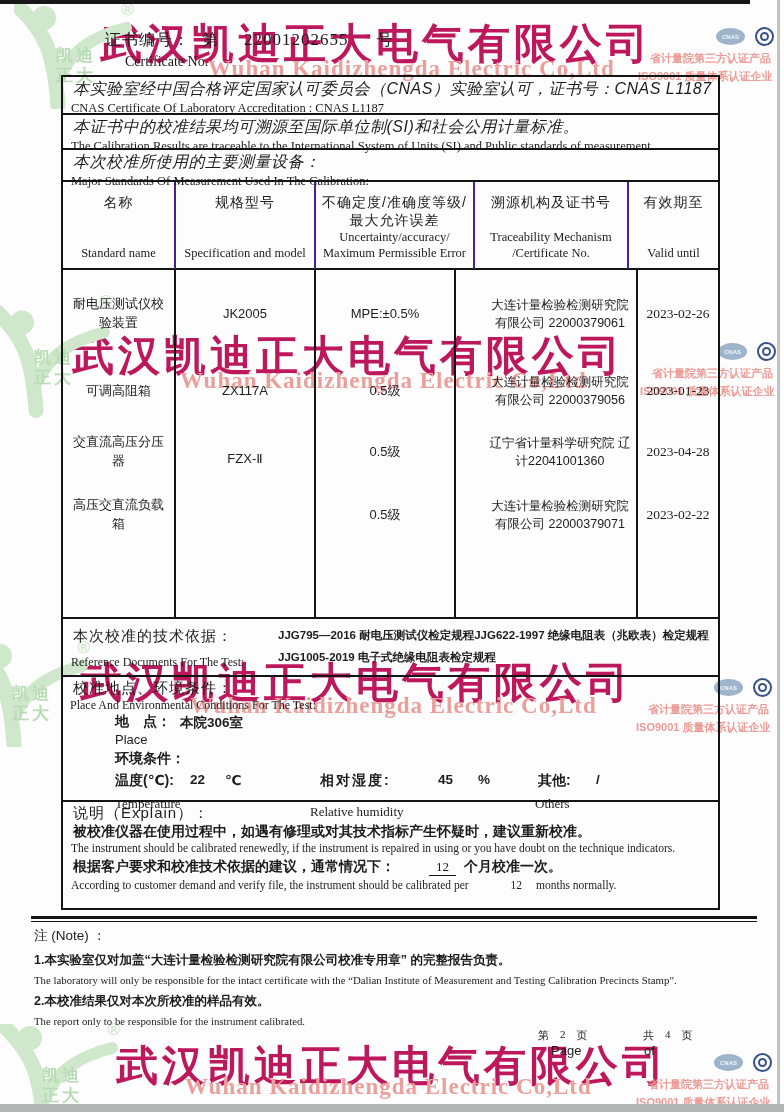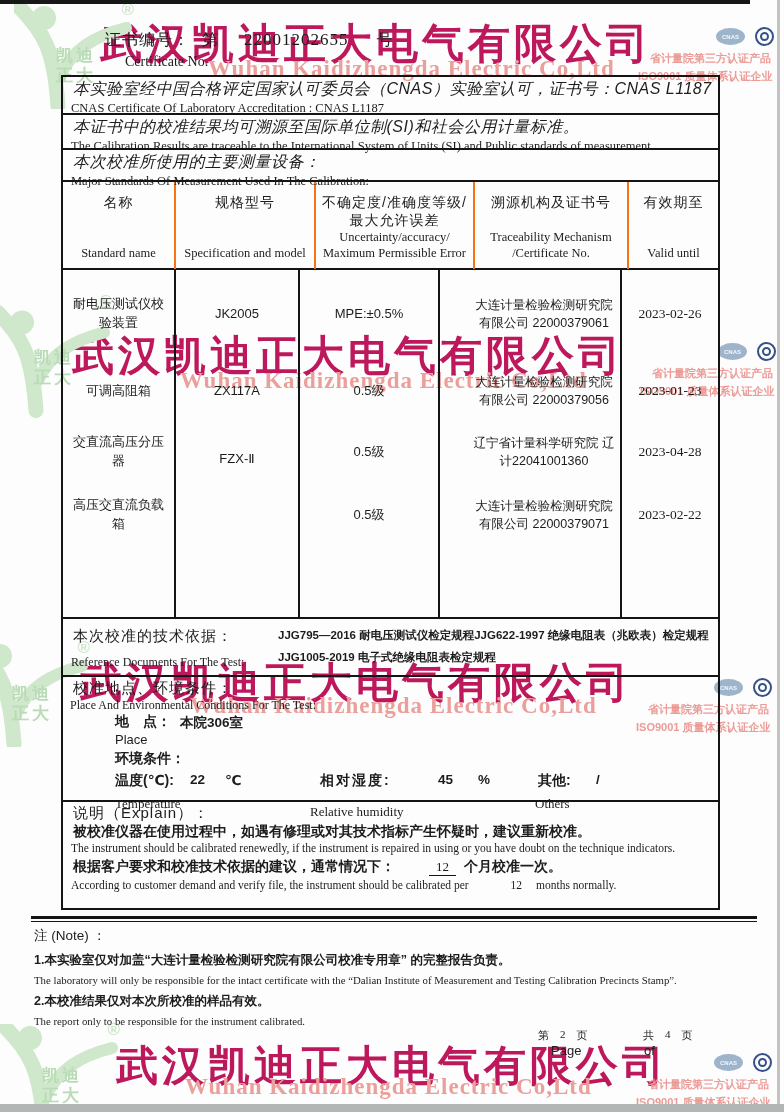--- a/index.html
+++ b/index.html
@@ -40,29 +40,29 @@
   .cert-en { position:absolute; left:105px; top:54px; font-size:14px;margin-left:20px; }
 
   .doc-box { position:absolute; left:61px; top:75px; width:659px; height:835px; border:2px solid #141414; }
   .sec { position:relative; border-top:2px solid #141414; }
   .sec.first { border-top:none; }
   .s-cn { font-size:16px; padding:2px 0 0 10px; letter-spacing:.5px;font-style:italic; }
   .s-en { font-family:"Liberation Serif","DejaVu Serif",serif; font-size:12.5px; padding:1px 0 0 8px; }
   .sec.s1 { height:36px; } .sec.s2 { height:35px; } .sec.s3 { height:32px; }
 
   .thead { display:grid; grid-template-columns:113px 140px 159px 154px 1fr; height:88px; border-top:2px solid #141414; }
-  .th { border-right:2px solid #f97316; display:flex; flex-direction:column; align-items:center; justify-content:space-between; text-align:center; padding:12px 2px 8px 2px; }
+  .th { border-right:2px solid #4c1d95; display:flex; flex-direction:column; align-items:center; justify-content:space-between; text-align:center; padding:12px 2px 8px 2px; }
   .th:last-child { border-right:none; }
   .th .hcn { font-size:14px; letter-spacing:1px; }
   .th .hen { font-family:"Liberation Serif","DejaVu Serif",serif; font-size:12.5px; line-height:1.25; }
 
   .tdata { display:flex; height:349px; border-top:2px solid #141414; }
   .tcol { border-right:2px solid #141414; display:flex; flex-direction:column; }
   .tcol:last-child { border-right:none; flex:1; }
-  .c1 { width:113px; } .c2 { width:124px;align-items:center; } .c3 { width:140px; } .c4 { width:154px;margin-left:28px; }
+  .c1 { width:113px; } .c2 { width:140px;align-items:center; } .c3 { width:140px; } .c4 { width:154px;margin-left:28px; }
   .tcell { display:flex; align-items:center; justify-content:center; text-align:center; font-size:13px; padding:0 4px; line-height:1.45; }
   .tcell.r1 { height:88px; } .tcell.r2 { height:66px; } .tcell.r3 { height:56px; } .tcell.r4 { height:70px; }
   .tcell.date { font-family:"Liberation Serif","DejaVu Serif",serif; font-size:13.5px; }
   .tcell.trace { font-size:12.5px; }
 
   .sec.ref { height:58px; }
   .ref-cn { position:absolute; left:10px; top:8px; font-size:15px; letter-spacing:1px; }
   .ref-en { position:absolute; left:8px; top:36px; font-family:"Liberation Serif","DejaVu Serif",serif; font-size:12px; }
   .ref-docs { position:absolute; left:215px; top:5px; font-size:11.5px; font-weight:bold; line-height:22px; white-space:nowrap; }
 

